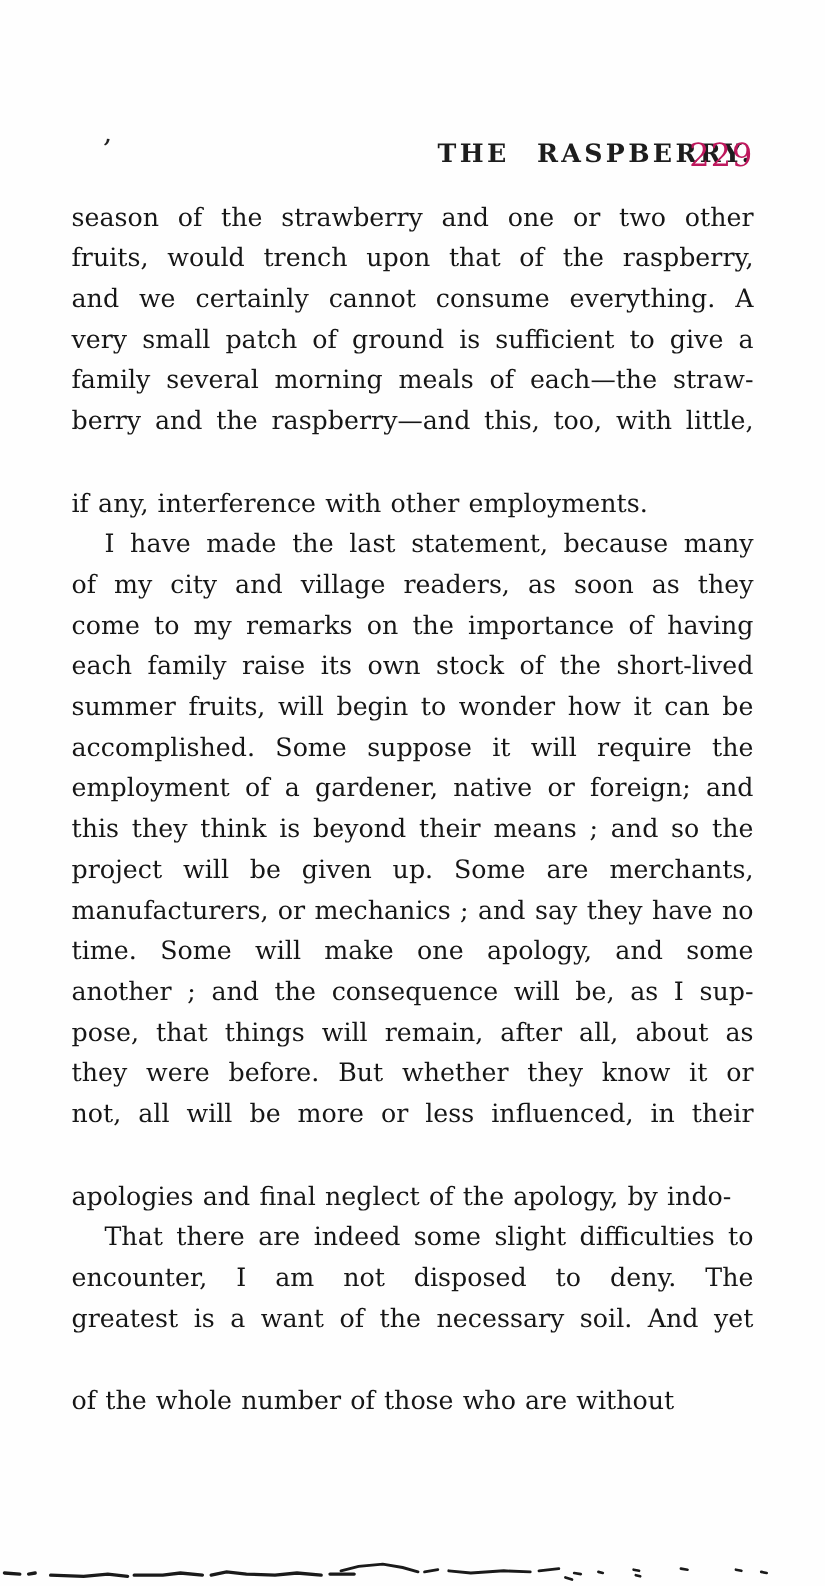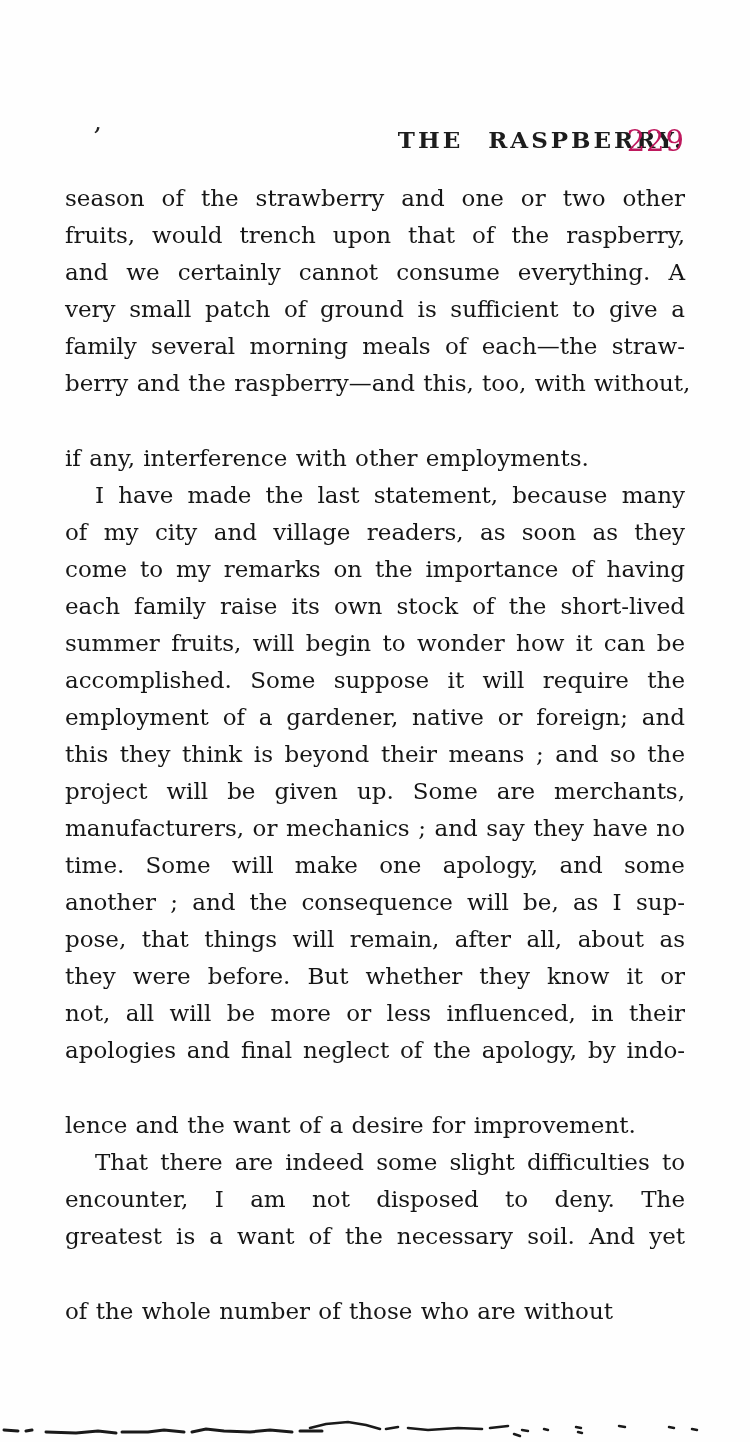--- a/index.html
+++ b/index.html
@@ -95,41 +95,40 @@
     <div class="head-page-number">229</div>
   </div>
 
   <div class="text-block">
     <div class="paragraph">
         <div class="line">season of the strawberry and one or two other</div>
         <div class="line">fruits, would trench upon that of the raspberry,</div>
         <div class="line">and we certainly cannot consume everything.  A</div>
         <div class="line">very small patch of ground is sufficient to give a</div>
         <div class="line">family several morning meals of each—the straw-</div>
-        <div class="line">berry and the raspberry—and this, too, with without,</div>
+        <div class="line">berry and the raspberry—and this, too, with little,</div>
         <div class="line">if any, interference with other employments.</div>
       </div>
     <div class="paragraph indent">
         <div class="line">I have made the last statement, because many</div>
         <div class="line">of my city and village readers, as soon as they</div>
         <div class="line">come to my remarks on the importance of having</div>
         <div class="line">each family raise its own stock of the short-lived</div>
         <div class="line">summer fruits, will begin to wonder how it can be</div>
         <div class="line">accomplished.  Some suppose it will require the</div>
         <div class="line">employment of a gardener, native or foreign; and</div>
         <div class="line">this they think is beyond their means ; and so the</div>
         <div class="line">project will be given up.  Some are merchants,</div>
         <div class="line">manufacturers, or mechanics ; and say they have no</div>
         <div class="line">time.  Some will make one apology, and some</div>
         <div class="line">another ; and the consequence will be, as I sup-</div>
         <div class="line">pose, that things will remain, after all, about as</div>
         <div class="line">they were before.  But whether they know it or</div>
         <div class="line">not, all will be more or less influenced, in their</div>
         <div class="line">apologies and final neglect of the apology, by indo-</div>
-        <div class="line">lence and the want of a desire for improvement.</div>
       </div>
     <div class="paragraph indent">
         <div class="line">That there are indeed some slight difficulties to</div>
         <div class="line">encounter, I am not disposed to deny.  The</div>
         <div class="line">greatest is a want of the necessary soil.  And yet</div>
         <div class="line">of the whole number of those who are without</div>
       </div>
   </div>
 
   <svg class="page-edge-artifact" viewBox="0 0 750 26" xmlns="http://www.w3.org/2000/svg">

